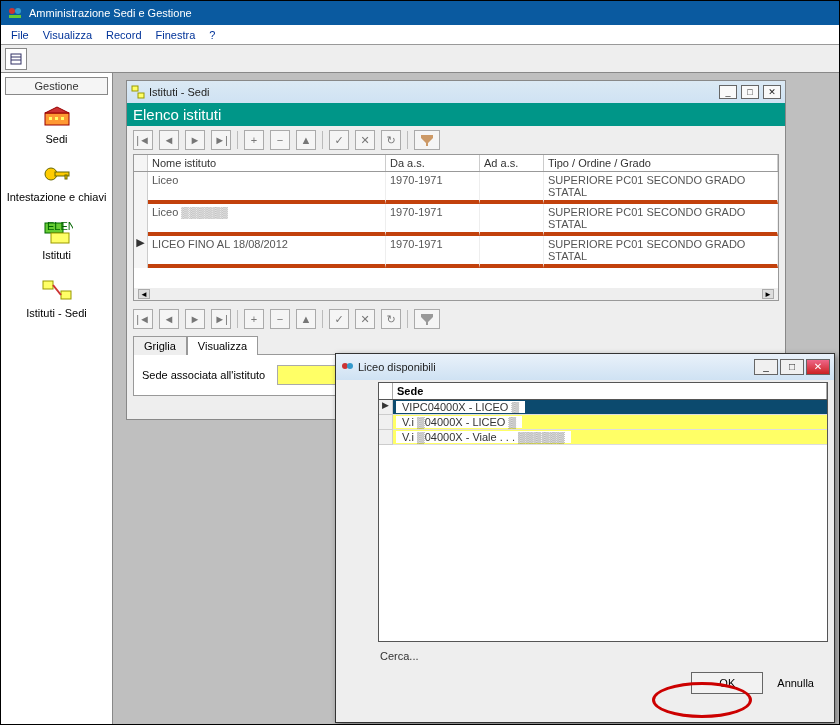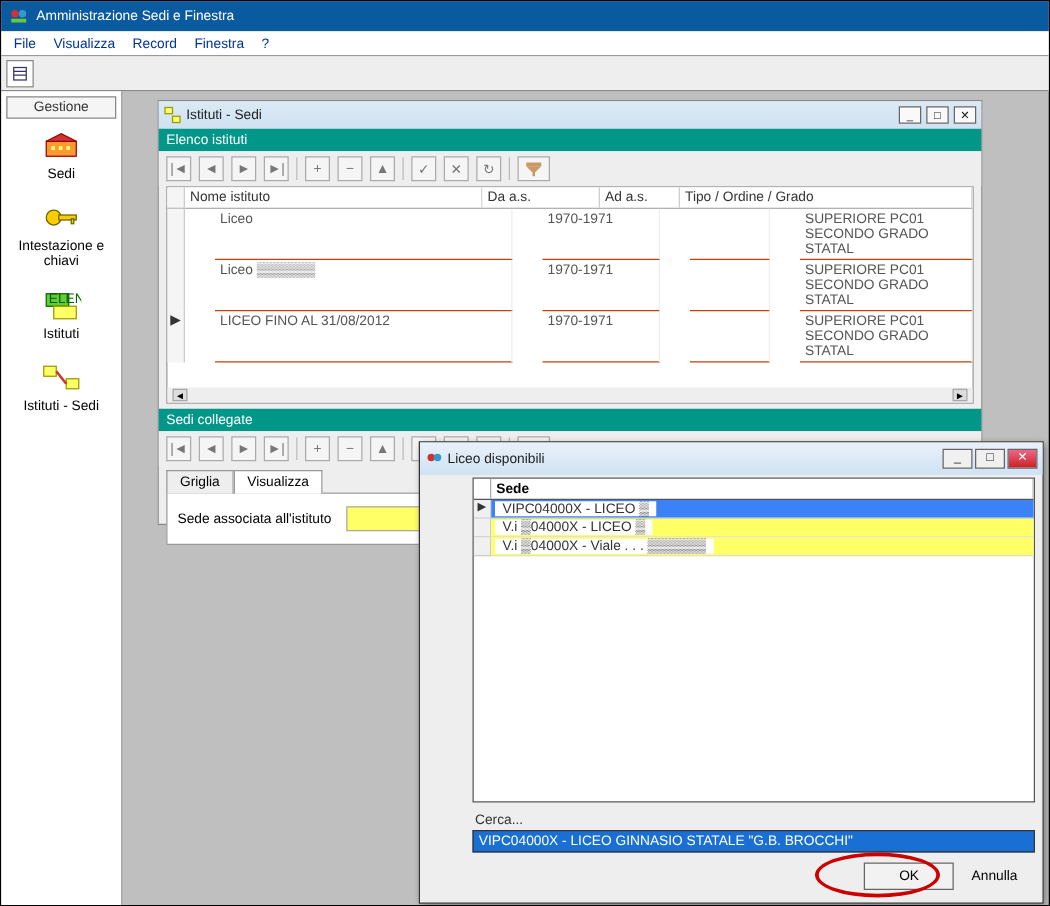--- a/index.html
+++ b/index.html
@@ -10,40 +10,40 @@
 .main-title { height: 24px; background: linear-gradient(#0a5aa0,#0a5aa0); color: #fff; display: flex; align-items: center; padding: 0 6px; font-size: 12px; }
 .main-title .icon { width: 16px; height: 16px; margin-right: 6px; }
 .menubar { height: 20px; background: #fff; display: flex; align-items: center; padding: 0 4px; gap: 2px; border-bottom: 1px solid #999; }
 .menubar .item { padding: 2px 6px; color: #003399; cursor: default; }
 .toolbar-main { height: 28px; background: #eee; border-bottom: 1px solid #888; display: flex; align-items: center; padding: 0 4px; }
 .toolbar-main .btn { width: 22px; height: 22px; border: 1px solid #888; background: #fff; display: inline-flex; align-items: center; justify-content: center; }
 
 .body { display: flex; height: calc(100% - 72px); }
 
 
-.sidebar { width: 97px; background: #fff; border-right: 1px solid #888; }
+.sidebar { width: 112px; background: #fff; border-right: 1px solid #888; }
 .sidebar-header { border: 1px solid #888; margin: 4px; text-align: center; padding: 2px 0; background: #f5f5f5; color: #333; }
 .side-item { text-align: center; margin: 10px 0 18px; color: #000; }
 .side-item .label { margin-top: 4px; font-size: 11px; }
 .icon-box { width: 32px; height: 24px; margin: 0 auto; }
 
 
 .child-win { position: absolute; left: 126px; top: 80px; width: 660px; height: 340px; background: #eee; border: 1px solid #888; }
 .child-title { height: 22px; background: linear-gradient(#dbe9f4,#cfe2f3); display: flex; align-items: center; padding: 0 4px; color: #222; }
 .child-title .controls { margin-left: auto; display: flex; gap: 4px; }
 .child-title .wbtn { width: 18px; height: 14px; border: 1px solid #666; background: #f9f9f9; font-size: 9px; text-align: center; line-height: 12px; }
-.section-header { background: #009688; color: #fff; padding: 3px 6px; font-size: 11px; }
+.section-header { background: #009688; color: #fff; padding: 3px 6px; font-size: 15px; }
 .grid-toolbar { height: 28px; display: flex; align-items: center; gap: 6px; padding: 4px 6px; background: #eee; }
 .tb-btn { width: 20px; height: 20px; border: 1px solid #aaa; background: #f5f5f5; display: inline-flex; align-items: center; justify-content: center; color: #777; }
 .tb-sep { width: 1px; height: 18px; background: #bbb; }
 .grid { margin: 0 6px 4px; border: 1px solid #999; background: #fff; }
 .grid-head { display: flex; background: #fff; border-bottom: 1px solid #999; }
 .grid-head .cell { border-right: 1px solid #ccc; padding: 2px 4px; color: #333; background: #fff; }
 .grid-row { display: flex; }
-.grid-row .cell { border-right: 1px solid #eee; padding: 2px 4px; color: #555; border-bottom: 1px solid #c2410c; margin-left: 24px; }
+.grid-row .cell { border-right: 1px solid #eee; padding: 2px 4px; color: #555; border-bottom: 4px solid #c2410c; }
 .rowmark { width: 14px; border-right: 1px solid #ccc; background: #f5f5f5; text-align: center; color: #333; }
 .col-nome { flex: 0 0 238px; }
 .col-da { flex: 0 0 94px; }
 .col-ad { flex: 0 0 64px; }
 .col-tipo { flex: 1; }
 .grid-scroll { height: 12px; background: #eee; display: flex; align-items: center; padding: 0 4px; }
 .grid-scroll .left, .grid-scroll .right { width: 12px; height: 10px; background: #ddd; border: 1px solid #aaa; text-align: center; font-size: 8px; }
 .grid-scroll .track { flex: 1; }
 
 .tabs { display: flex; gap: 0; margin: 2px 6px 0; }
@@ -58,21 +58,21 @@
 .dlg-title .controls { margin-left: auto; display: flex; gap: 2px; }
 .dlg-title .wbtn { width: 24px; height: 16px; border: 1px solid #666; background: #f0f0f0; font-size: 10px; text-align: center; line-height: 14px; }
 .dlg-title .wbtn.close { background: linear-gradient(#e68,#c22); color: #fff; }
 .dlg-body { padding: 2px 6px 6px; margin-left: 36px; }
 .dlg-grid { border: 1px solid #555; background: #fff; height: 260px; overflow: hidden; }
 .dlg-head { display: flex; background: #fff; border-bottom: 1px solid #555; }
 .dlg-head .hcell { border-right: 1px solid #aaa; padding: 2px 4px; font-weight: bold; color: #000; }
 .dlg-row { display: flex; }
 .dlg-row .rm { width: 14px; background: #f0f0f0; border-right: 1px solid #ccc; border-bottom: 1px solid #ccc; text-align: center; font-size: 9px; color: #333; }
 .dlg-row .val { flex: 1; padding: 1px 3px; border-bottom: 1px solid #ddd; }
-.dlg-row.sel .val { background: #3b82f6; color: #fff; }
+.dlg-row.sel .val { background: #0c4a6e; color: #fff; }
 .dlg-row.y .val { background: #ffff66; }
 .dlg-row .inner { background: #fff; display: inline-block; padding: 0 6px; color: #333; }
 .dlg-row.sel .inner { background: #fff; color: #333; }
 .cerca-label { margin: 8px 2px 2px; color: #333; }
 .cerca-field { width: 100%; background: #1a6fd4; color: #fff; border: 1px solid #333; padding: 2px 4px; }
 .dlg-btns { display: flex; justify-content: flex-end; gap: 14px; padding: 8px 14px 0; align-items: center; }
 .dlg-btns button { width: 72px; height: 22px; border: 1px solid #666; background: #f2f2f2; }
 .ring { position: absolute; border: 3px solid #c00; border-radius: 50%; width: 100px; height: 36px; pointer-events: none; }
 
 svg { display: block; }
@@ -82,21 +82,21 @@
 
 <div class="main-window">
   <div class="main-title">
     <span class="icon">
       <svg width="16" height="16">
           <circle cx="5" cy="6" r="3" fill="#c33"></circle>
           <circle cx="11" cy="6" r="3" fill="#39c"></circle>
           <rect x="2" y="10" width="12" height="3" fill="#6c3"></rect>
         </svg>
     </span>
-    <span>Amministrazione Sedi e Finestra</span>
+    <span>Amministrazione Sedi e Gestione</span>
   </div>
   <div class="menubar">
     <span class="item">File</span>
     <span class="item">Visualizza</span>
     <span class="item">Record</span>
     <span class="item">Finestra</span>
     <span class="item">?</span>
   </div>
   <div class="toolbar-main">
     <span class="btn">
@@ -216,34 +216,33 @@
     </div>
     <div class="grid-row">
       <div class="rowmark"></div>
       <div class="cell col-nome">Liceo ▒▒▒▒▒▒</div>
       <div class="cell col-da">1970-1971</div>
       <div class="cell col-ad"></div>
       <div class="cell col-tipo">SUPERIORE PC01 SECONDO GRADO STATAL</div>
     </div>
     <div class="grid-row">
       <div class="rowmark">▶</div>
-      <div class="cell col-nome">LICEO FINO AL 31/08/2012</div>
+      <div class="cell col-nome">LICEO FINO AL 18/08/2012</div>
       <div class="cell col-da">1970-1971</div>
       <div class="cell col-ad"></div>
       <div class="cell col-tipo">SUPERIORE PC01 SECONDO GRADO STATAL</div>
     </div>
     <div style="height:20px;"></div>
     <div class="grid-scroll">
       <div class="left">◄</div>
       <div class="track"></div>
       <div class="right">►</div>
     </div>
   </div>
 
-  <div class="section-header">Sedi collegate</div>
   <div class="grid-toolbar">
     <span class="tb-btn">|◄</span>
     <span class="tb-btn">◄</span>
     <span class="tb-btn">►</span>
     <span class="tb-btn">►|</span>
     <span class="tb-sep"></span>
     <span class="tb-btn">+</span>
     <span class="tb-btn">−</span>
     <span class="tb-btn">▲</span>
     <span class="tb-sep"></span>
@@ -296,20 +295,19 @@
       <div class="dlg-row y">
         <div class="rm"></div>
           <div class="val"><span class="inner">V.i ▒04000X - LICEO ▒</span></div>
       </div>
       <div class="dlg-row y">
         <div class="rm"></div>
           <div class="val"><span class="inner">V.i ▒04000X - Viale . . . ▒▒▒▒▒▒</span></div>
       </div>
     </div>
     <div class="cerca-label">Cerca...</div>
-    <input class="cerca-field" value="VIPC04000X - LICEO GINNASIO STATALE &quot;G.B. BROCCHI&quot;" style="">
     <div class="dlg-btns">
       <button>OK</button>
       <span style="cursor:default;">Annulla</span>
     </div>
   </div>
   <div class="ring" style="left:316px; top:328px;"></div>
 </div>
 
 </body></html>

